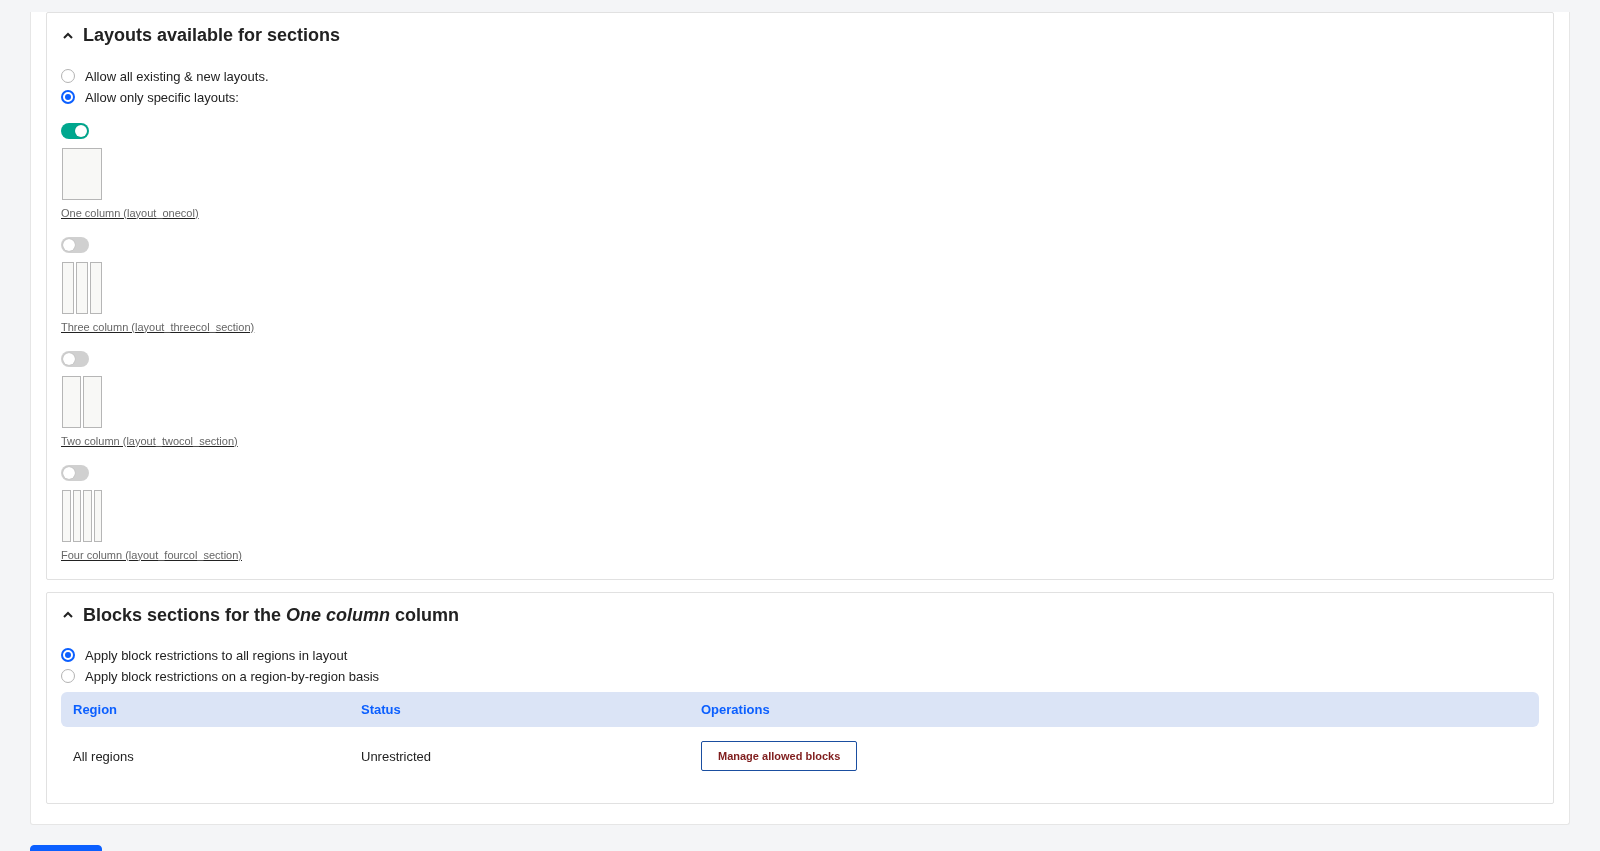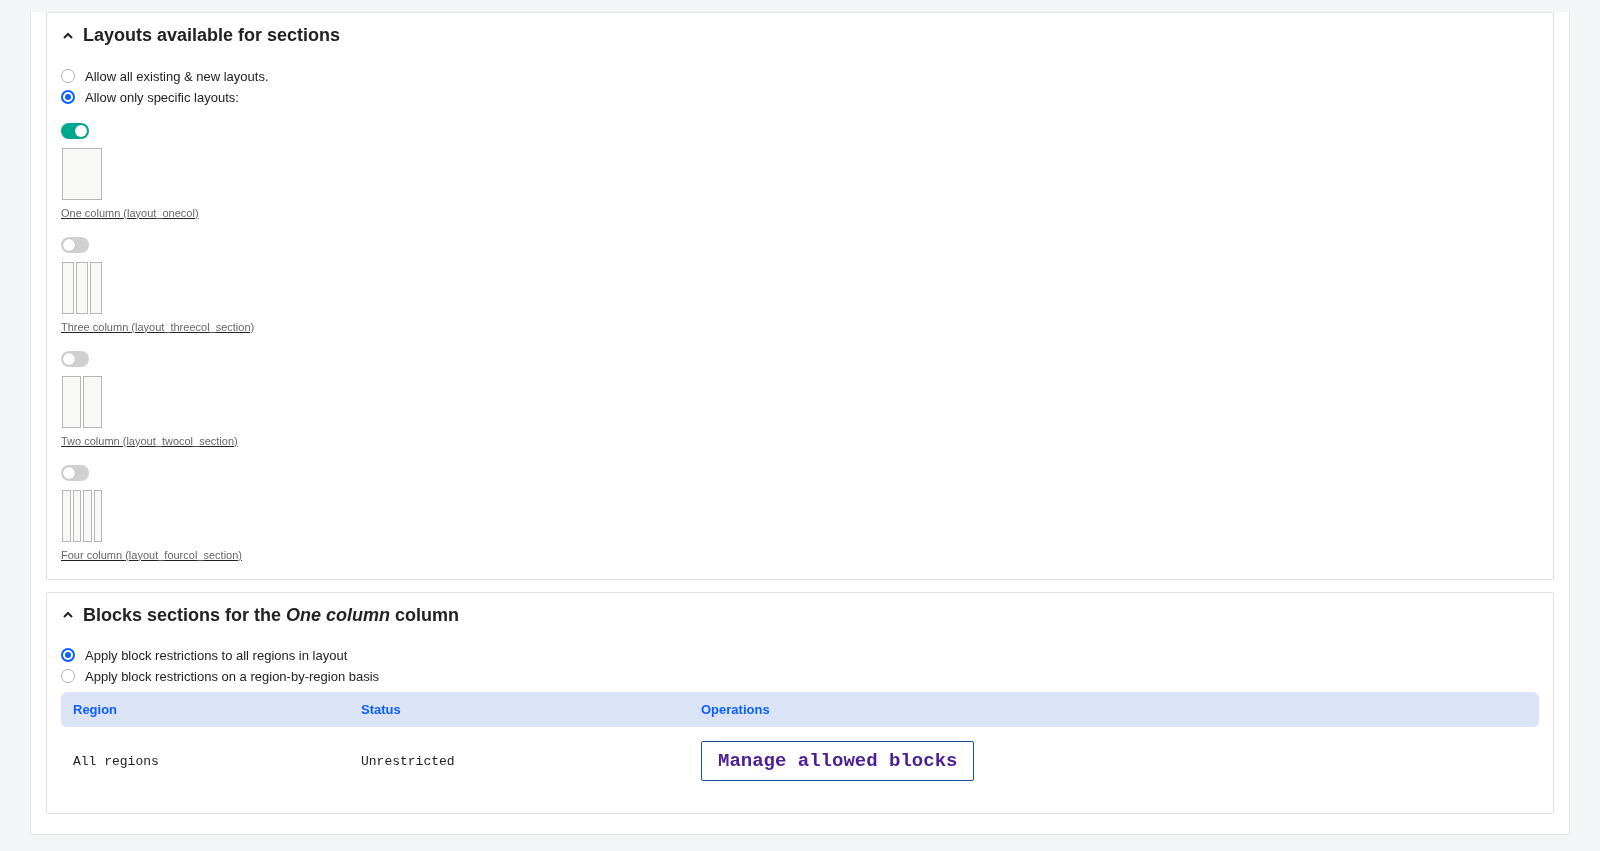--- a/index.html
+++ b/index.html
@@ -103,32 +103,31 @@
     font-size: 13px;
     font-weight: 700;
     padding: 10px 0;
     border-radius: 6px;
   }
   .table-row {
     display: flex;
     align-items: center;
     font-size: 13px;
     padding: 14px 0;
-    font-family: Liberation Mono, monospace;
   }
   .col-region { width: 300px; padding-left: 12px; }
   .col-status { width: 340px; }
   .col-ops { flex: 1; }
   .btn-outline {
     display: inline-block;
     border: 1px solid #1a4ea0;
-    color: #4c1d95;
+    color: #7f1d1d;
     background: #fff;
     font-weight: 700;
-    font-size: 19px;
+    font-size: 11px;
     padding: 8px 16px;
     border-radius: 2px;
     cursor: pointer;
   }
   .save-btn {
     display: inline-block;
     margin-top: 20px;
     background: #0b5fff;
     color: #fff;
     border: 1px solid #0b5fff;

